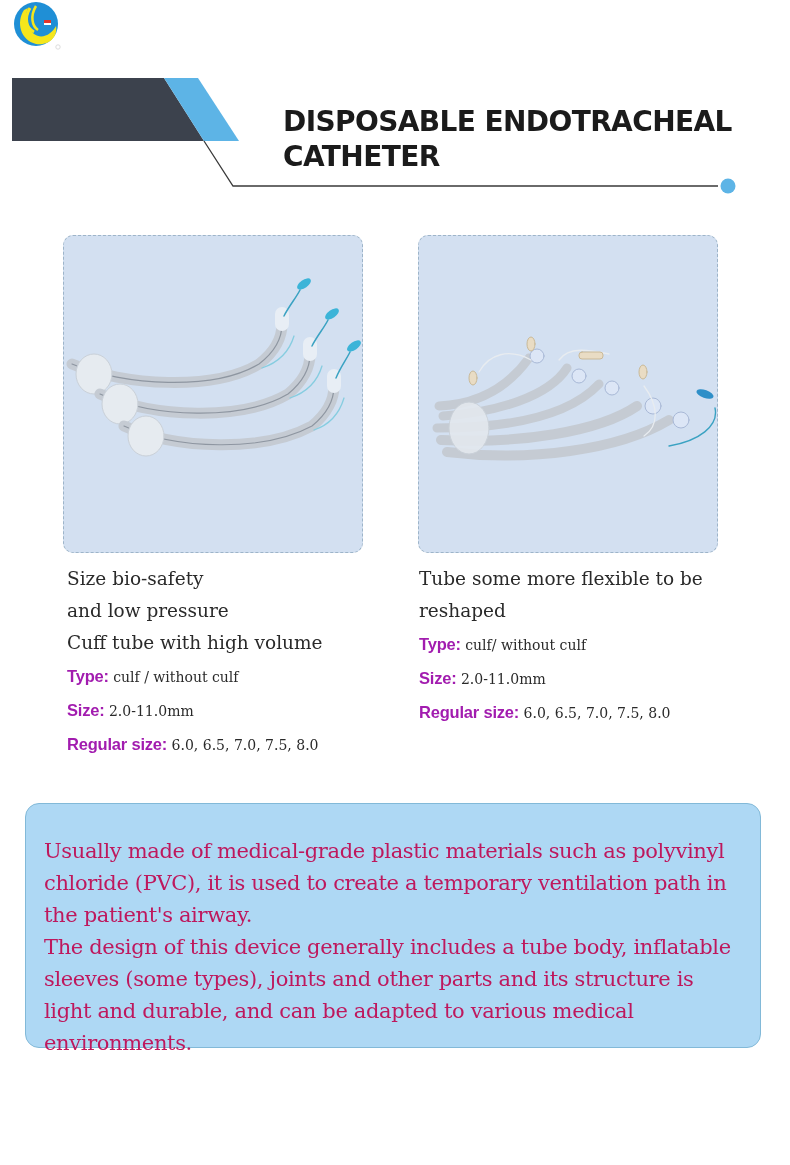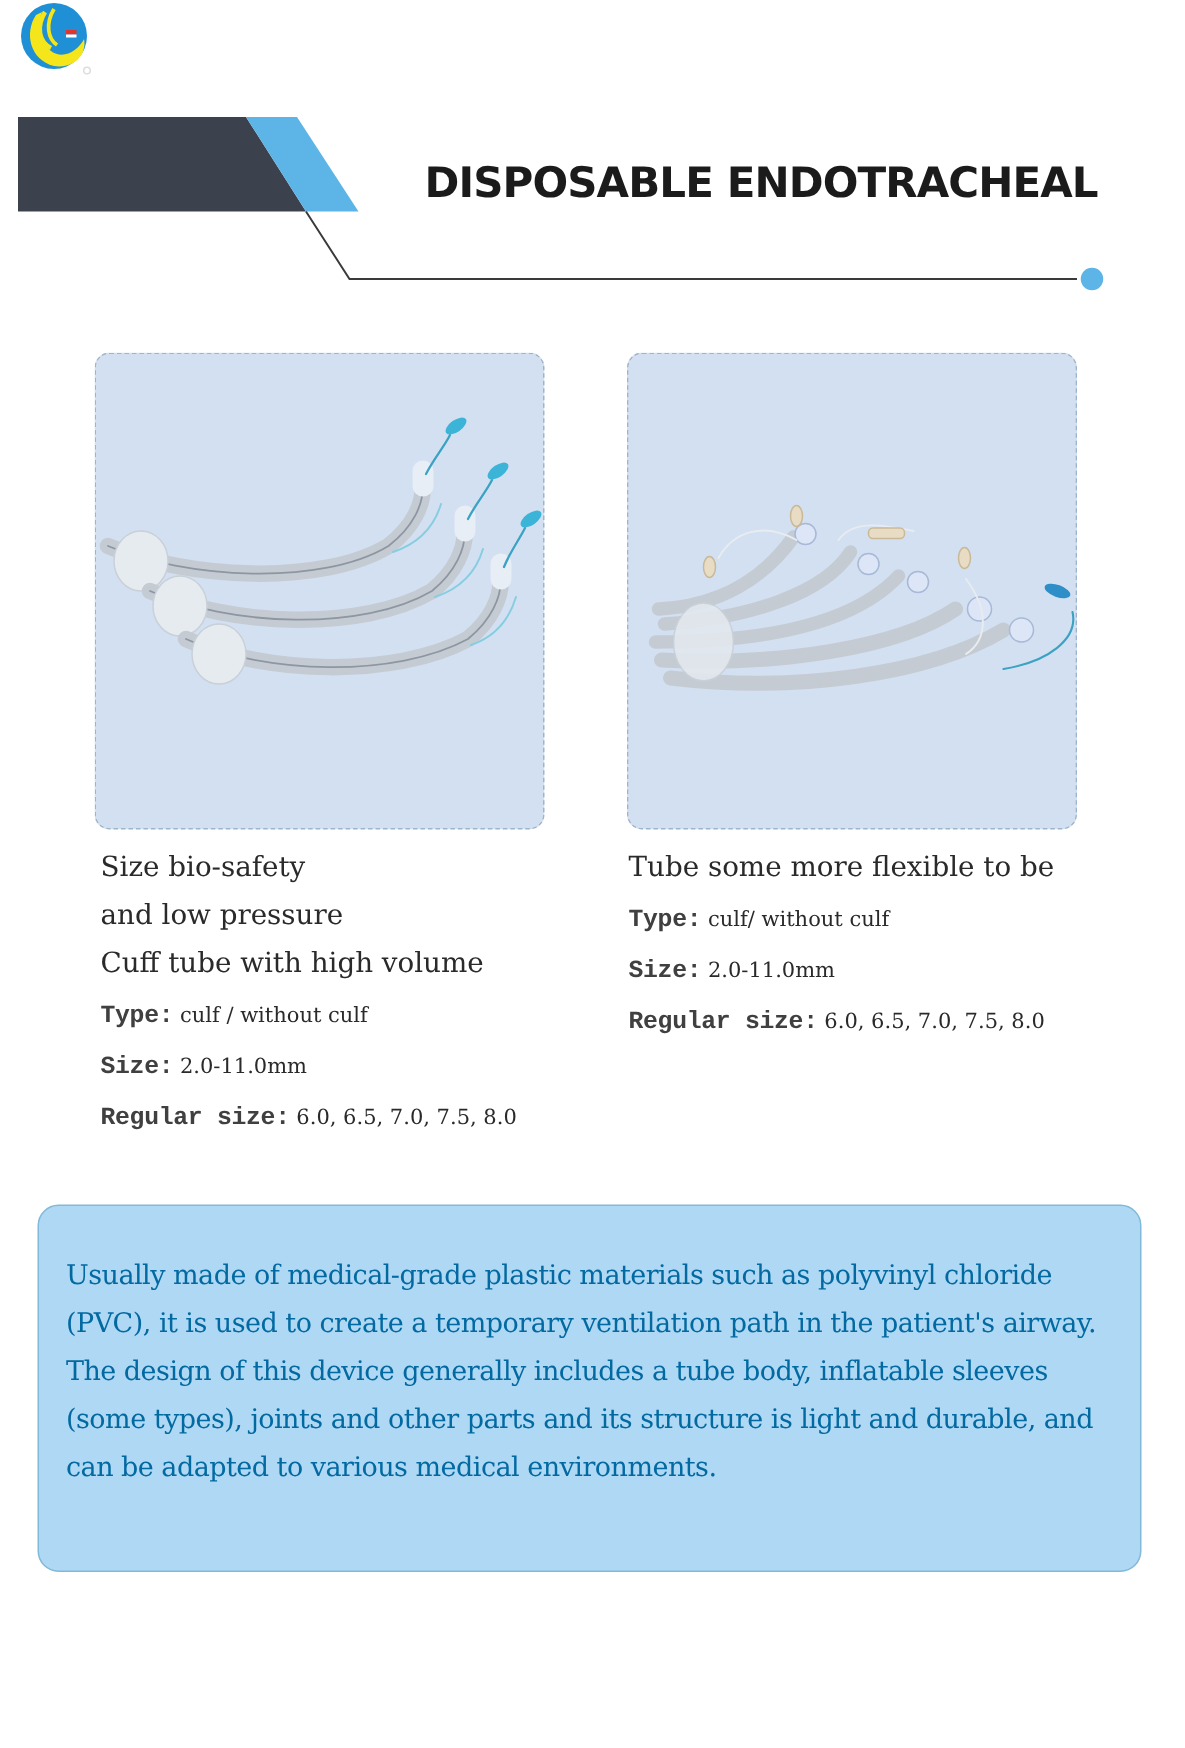--- a/index.html
+++ b/index.html
@@ -23,35 +23,35 @@
   }
   .product-img.left { left: 63px; }
   .product-img.right { left: 418px; }
   .product-img svg { position: absolute; left: 0; top: 0; }
 
   .specs { position: absolute; top: 563px; font-size: 19px; line-height: 32px; color: #2a2a2a; }
   .specs.left { left: 67px; width: 330px; }
   .specs.right { left: 419px; width: 340px; }
   .spec-line { display: block; white-space: nowrap; }
   .spec-key {
-    font-family: Liberation Mono, monospace; font-weight: bold; font-size: 16.5px;
-    color: #404040; letter-spacing: -0.2px; margin-top: 13px;
+    font-family: Liberation Sans, sans-serif; font-weight: bold; font-size: 16.5px;
+    color: #a21caf; letter-spacing: -0.2px; margin-top: 13px;
   }
   .spec-val { font-family: "DejaVu Serif", serif; font-size: 14px; }
   .feat { font-family: "DejaVu Serif", serif; font-size: 18.5px; }
 
   
   .info-box {
     position: absolute; left: 25px; top: 803px; width: 736px; height: 245px;
     background: #aed8f4; border: 1px solid #82b9d8; border-radius: 14px;
     padding: 31px 18px 0 18px;
   }
   .info-box p {
-    font-family: "DejaVu Serif", serif; font-size: 18px; line-height: 32px;
-    color: #0369a1; letter-spacing: -0.35px;
+    font-family: "DejaVu Serif", serif; font-size: 21px; line-height: 32px;
+    color: #be185d; letter-spacing: -0.35px;
   }
 </style>
 </head>
 <body>
 
 <div class="header-band">
   <svg width="790" height="200">
     <polygon points="0,78 152,78 192,141 0,141" fill="#3c424d"></polygon>
     <polygon points="152,78 186,78 227,141 192,141" fill="#5db4e6"></polygon>
     <polyline points="192,141 221,186 706,186" fill="none" stroke="#3a3a3a" stroke-width="1.3"></polyline>
@@ -61,20 +61,21 @@
     <circle cx="24" cy="24" r="22" fill="#1f8fd6"></circle>
     <path d="M12,10 C4,22 8,40 24,44 C38,46 46,36 44,26 C40,34 30,40 22,34 C14,28 12,18 16,8 Z" fill="#f5e61c"></path>
     <path d="M18,8 C12,18 14,28 22,32" stroke="#f5e61c" stroke-width="3" fill="none"></path>
     <path d="M24,6 C18,16 20,26 26,30" stroke="#f5e61c" stroke-width="2.5" fill="none"></path>
     <rect x="32" y="20" width="7" height="3" fill="#e2342c"></rect>
     <rect x="32" y="23" width="7" height="2" fill="#ffffff"></rect>
     <circle cx="46" cy="47" r="2.2" fill="none" stroke="#ddd" stroke-width="1"></circle>
   </svg>
   <h1 class="page-title">
     <span>DISPOSABLE ENDOTRACHEAL</span><br>
+    <span>CATHETER</span>
   </h1>
 </div>
 
 <div class="product-img left">
   <svg width="300" height="318" viewBox="0 0 300 318">
     <g fill="none" stroke-linecap="round">
 
       <path d="M8,128 C60,150 150,155 195,128 C212,115 218,100 218,88" stroke="#c5cbd3" stroke-width="11"></path>
       <path d="M8,128 C60,150 150,155 195,128 C212,115 218,100 218,88" stroke="#8e96a1" stroke-width="1.2"></path>
       <ellipse cx="30" cy="138" rx="18" ry="20" fill="#e6ebf0" stroke="#c9d0d8"></ellipse>
@@ -133,20 +134,21 @@
   <span class="spec-line feat">Size bio-safety</span>
   <span class="spec-line feat">and low pressure</span>
   <span class="spec-line feat">Cuff tube with high volume</span>
   <span class="spec-line"><span class="spec-key">Type:</span><span class="spec-val"> culf  / without culf</span></span>
   <span class="spec-line"><span class="spec-key">Size:</span><span class="spec-val"> 2.0-11.0mm</span></span>
   <span class="spec-line"><span class="spec-key">Regular size:</span><span class="spec-val"> 6.0, 6.5, 7.0, 7.5, 8.0</span></span>
 </div>
 
 <div class="specs right">
   <span class="spec-line feat">Tube some more flexible to be</span>
+  <span class="spec-line feat">reshaped</span>
   <span class="spec-line"><span class="spec-key">Type:</span><span class="spec-val"> culf/ without culf</span></span>
   <span class="spec-line"><span class="spec-key">Size:</span><span class="spec-val"> 2.0-11.0mm</span></span>
   <span class="spec-line"><span class="spec-key">Regular size:</span><span class="spec-val"> 6.0, 6.5, 7.0, 7.5, 8.0</span></span>
 </div>
 
 <div class="info-box">
   <p>Usually made of medical-grade plastic materials such as polyvinyl chloride (PVC), it is used to create a temporary ventilation path in the patient's airway.</p>
   <p>The design of this device generally includes a tube body, inflatable sleeves (some types), joints and other parts and its structure is light and durable, and can be adapted to various medical environments.</p>
 </div>
 

